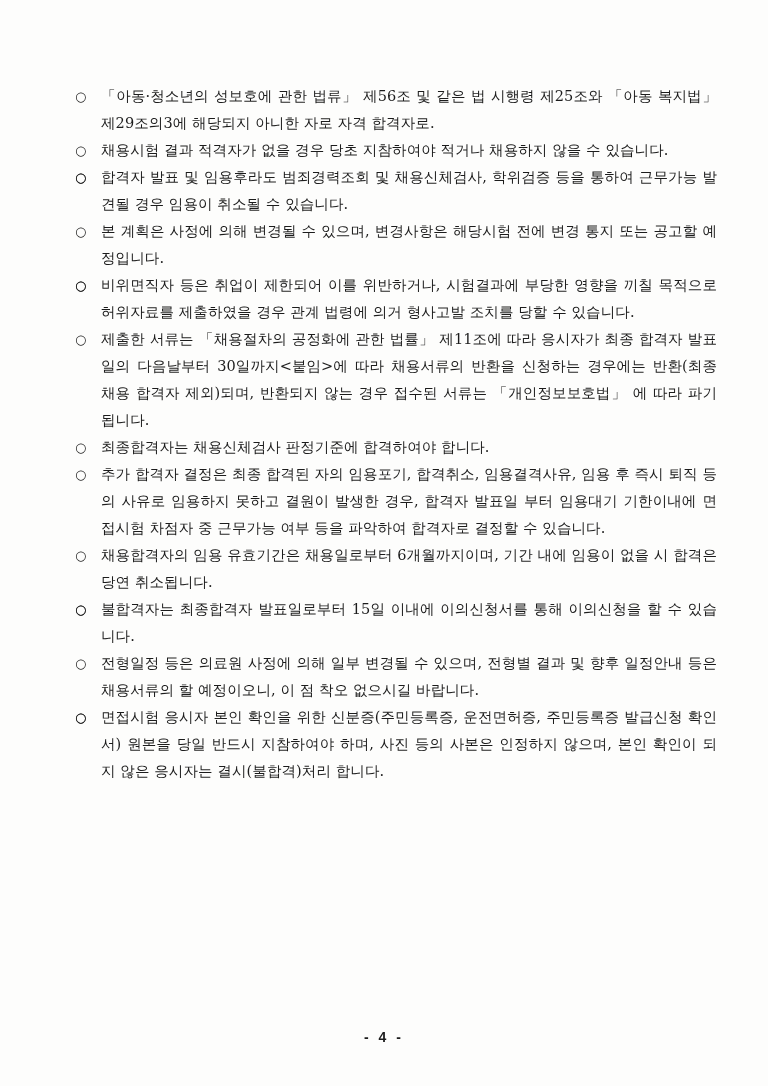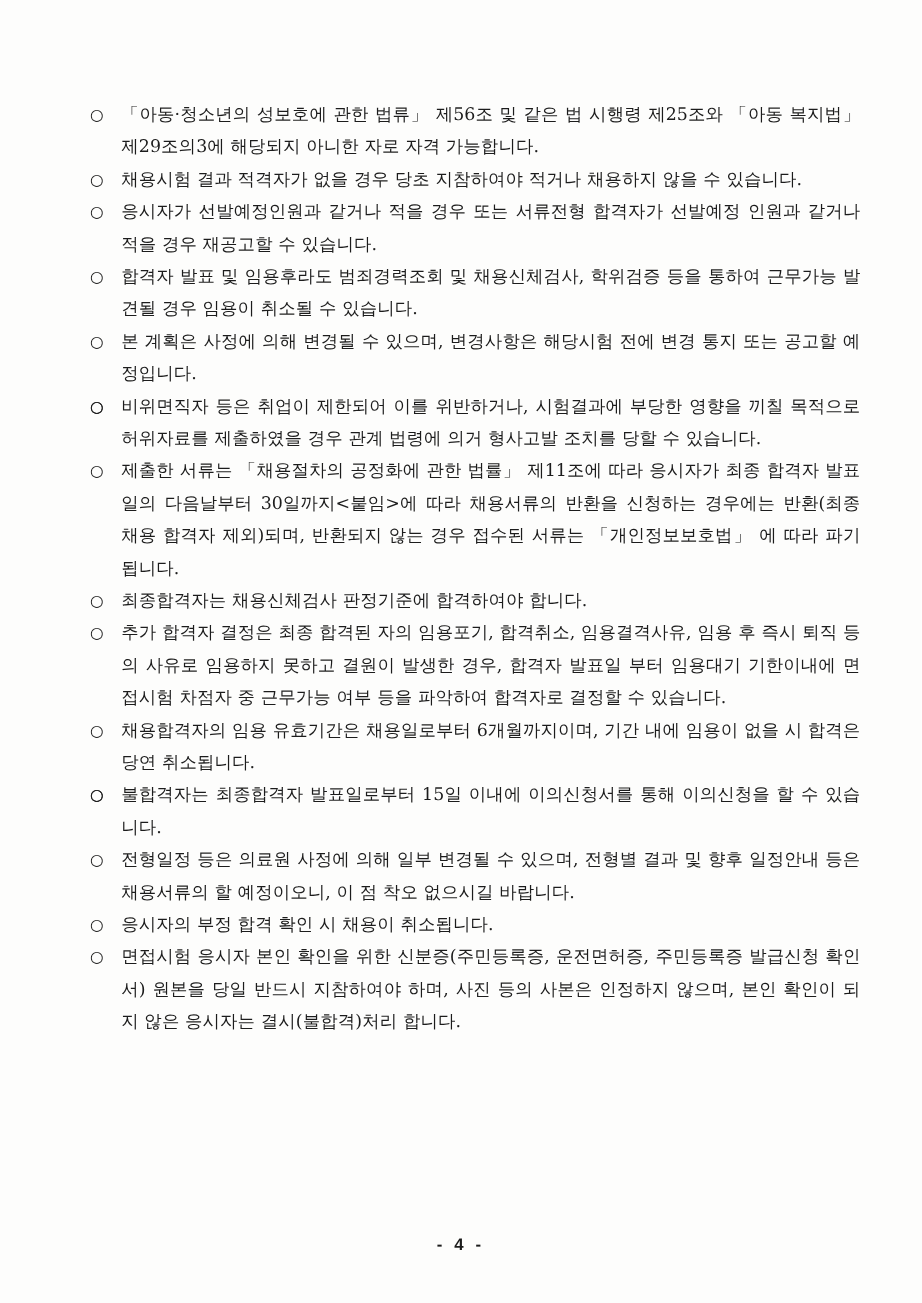--- a/index.html
+++ b/index.html
@@ -49,31 +49,30 @@
     letter-spacing: 3px;
   }
 </style>
 </head>
 <body style="color: rgb(28, 28, 28);">
 
 <div class="page" style="background: rgb(253, 253, 252);">
   <main class="content">
   <div class="bullet">
     <span class="marker">○</span>
-    <span class="text">「아동·청소년의 성보호에 관한 법류」 제56조 및 같은 법 시행령 제25조와 「아동 복지법」 제29조의3에 해당되지 아니한 자로 자격 가능합니다.</span>
+    <span class="text">「아동·청소년의 성보호에 관한 법류」 제56조 및 같은 법 시행령 제25조와 「아동 복지법」 제29조의3에 해당되지 아니한 자로 자격 합격자로.</span>
   </div>
 
   <div class="bullet">
     <span class="marker">○</span>
     <span class="text">채용시험 결과 적격자가 없을 경우 당초 지참하여야 적거나 채용하지 않을 수 있습니다.</span>
   </div>
 
   <div class="bullet">
     <span class="marker">○</span>
-    <span class="text">응시자가 선발예정인원과 같거나 적을 경우 또는 서류전형 합격자가 선발예정 인원과 같거나 적을 경우 재공고할 수 있습니다.</span>
   </div>
 
   <div class="bullet">
     <span class="marker">○</span>
     <span class="text">합격자 발표 및 임용후라도 범죄경력조회 및 채용신체검사, 학위검증 등을 통하여 근무가능 발견될 경우 임용이 취소될 수 있습니다.</span>
   </div>
 
   <div class="bullet">
     <span class="marker">○</span>
     <span class="text">본 계획은 사정에 의해 변경될 수 있으며, 변경사항은 해당시험 전에 변경 통지 또는 공고할 예정입니다.</span>
@@ -117,21 +116,20 @@
     <span class="text">불합격자는 최종합격자 발표일로부터 15일 이내에 이의신청서를 통해 이의신청을 할 수 있습니다.</span>
   </div>
 
   <div class="bullet">
     <span class="marker">○</span>
     <span class="text">전형일정 등은 의료원 사정에 의해 일부 변경될 수 있으며, 전형별 결과 및 향후 일정안내 등은 채용서류의 할 예정이오니, 이 점 착오 없으시길 바랍니다.</span>
   </div>
 
   <div class="bullet">
     <span class="marker">○</span>
-    <span class="text">응시자의 부정 합격 확인 시 채용이 취소됩니다.</span>
   </div>
 
   <div class="bullet">
     <span class="marker">○</span>
     <span class="text">면접시험 응시자 본인 확인을 위한 신분증(주민등록증, 운전면허증, 주민등록증 발급신청 확인서) 원본을 당일 반드시 지참하여야 하며, 사진 등의 사본은 인정하지 않으며, 본인 확인이 되지 않은 응시자는 결시(불합격)처리 합니다.</span>
   </div>
 </main>
   <div class="footer">- 4 -</div>
 </div>
 

